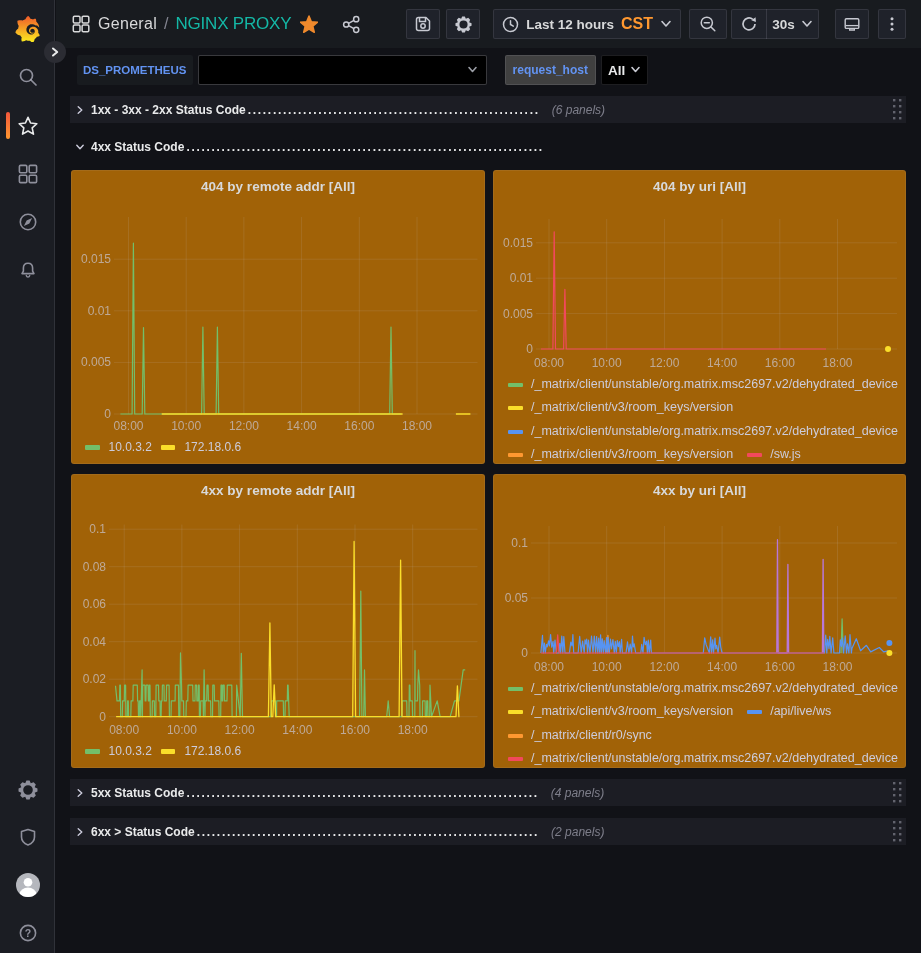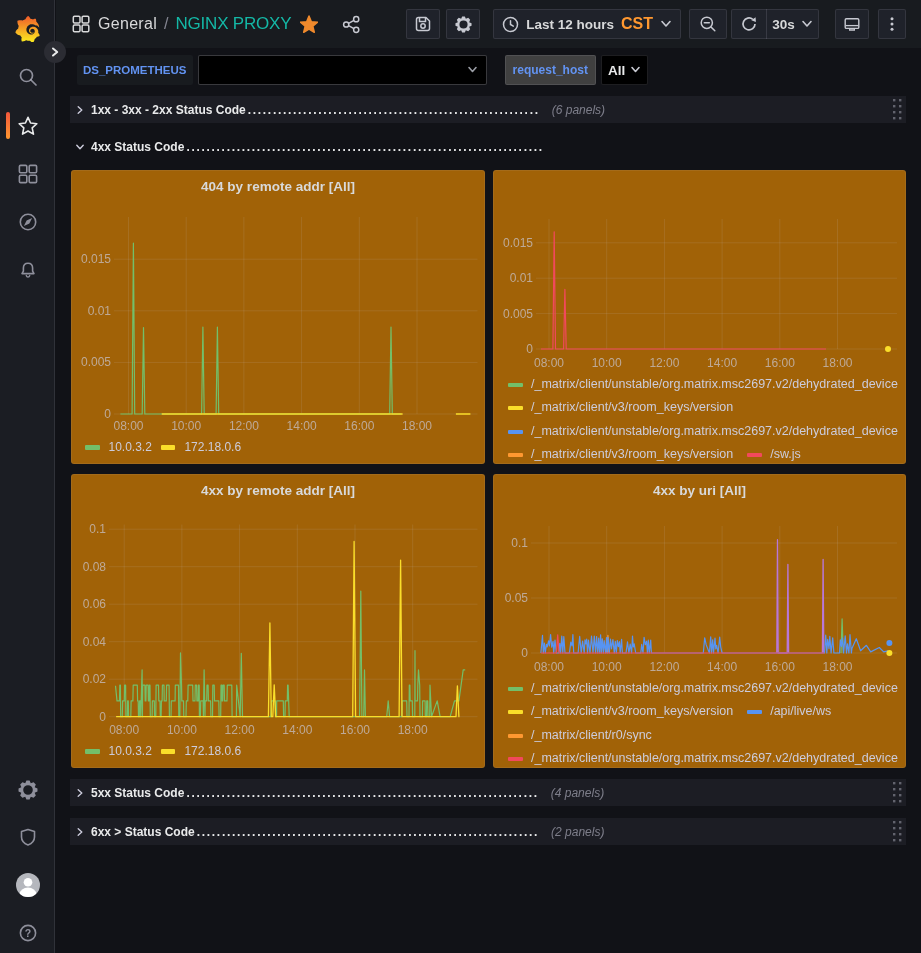--- a/index.html
+++ b/index.html
@@ -206,20 +206,21 @@
           <path d="M383.9 243.0L398.4 243.0" fill="none" stroke="#fade2a" stroke-width="1.4" stroke-linejoin="round"></path>
         </svg>
         <div class="legend1">
           <span class="sw1" style="background:#73bf69"></span>
           <span class="lt">10.0.3.2</span>
           <span class="sw1" style="background:#fade2a;margin-left:9px"></span>
           <span class="lt">172.18.0.6</span>
         </div>
       </div>
     <div class="panel" style="left:437px;top:170px;width:413px;height:294px">
+        <div class="ptitle">404 by uri [All]</div>
         <svg width="413" height="294" viewBox="0 0 413 294" style="position:absolute;top:0;left:0">
           <line x1="42" y1="178.0" x2="403" y2="178.0" stroke="rgba(204,204,220,0.12)" stroke-width="1"></line>
           <line x1="42" y1="142.6" x2="403" y2="142.6" stroke="rgba(204,204,220,0.12)" stroke-width="1"></line>
           <line x1="42" y1="107.2" x2="403" y2="107.2" stroke="rgba(204,204,220,0.12)" stroke-width="1"></line>
           <line x1="42" y1="71.8" x2="403" y2="71.8" stroke="rgba(204,204,220,0.12)" stroke-width="1"></line>
           <line x1="55.0" y1="48" x2="55.0" y2="178.0" stroke="rgba(204,204,220,0.12)" stroke-width="1"></line>
           <line x1="112.7" y1="48" x2="112.7" y2="178.0" stroke="rgba(204,204,220,0.12)" stroke-width="1"></line>
           <line x1="170.4" y1="48" x2="170.4" y2="178.0" stroke="rgba(204,204,220,0.12)" stroke-width="1"></line>
           <line x1="228.1" y1="48" x2="228.1" y2="178.0" stroke="rgba(204,204,220,0.12)" stroke-width="1"></line>
           <line x1="285.8" y1="48" x2="285.8" y2="178.0" stroke="rgba(204,204,220,0.12)" stroke-width="1"></line>

